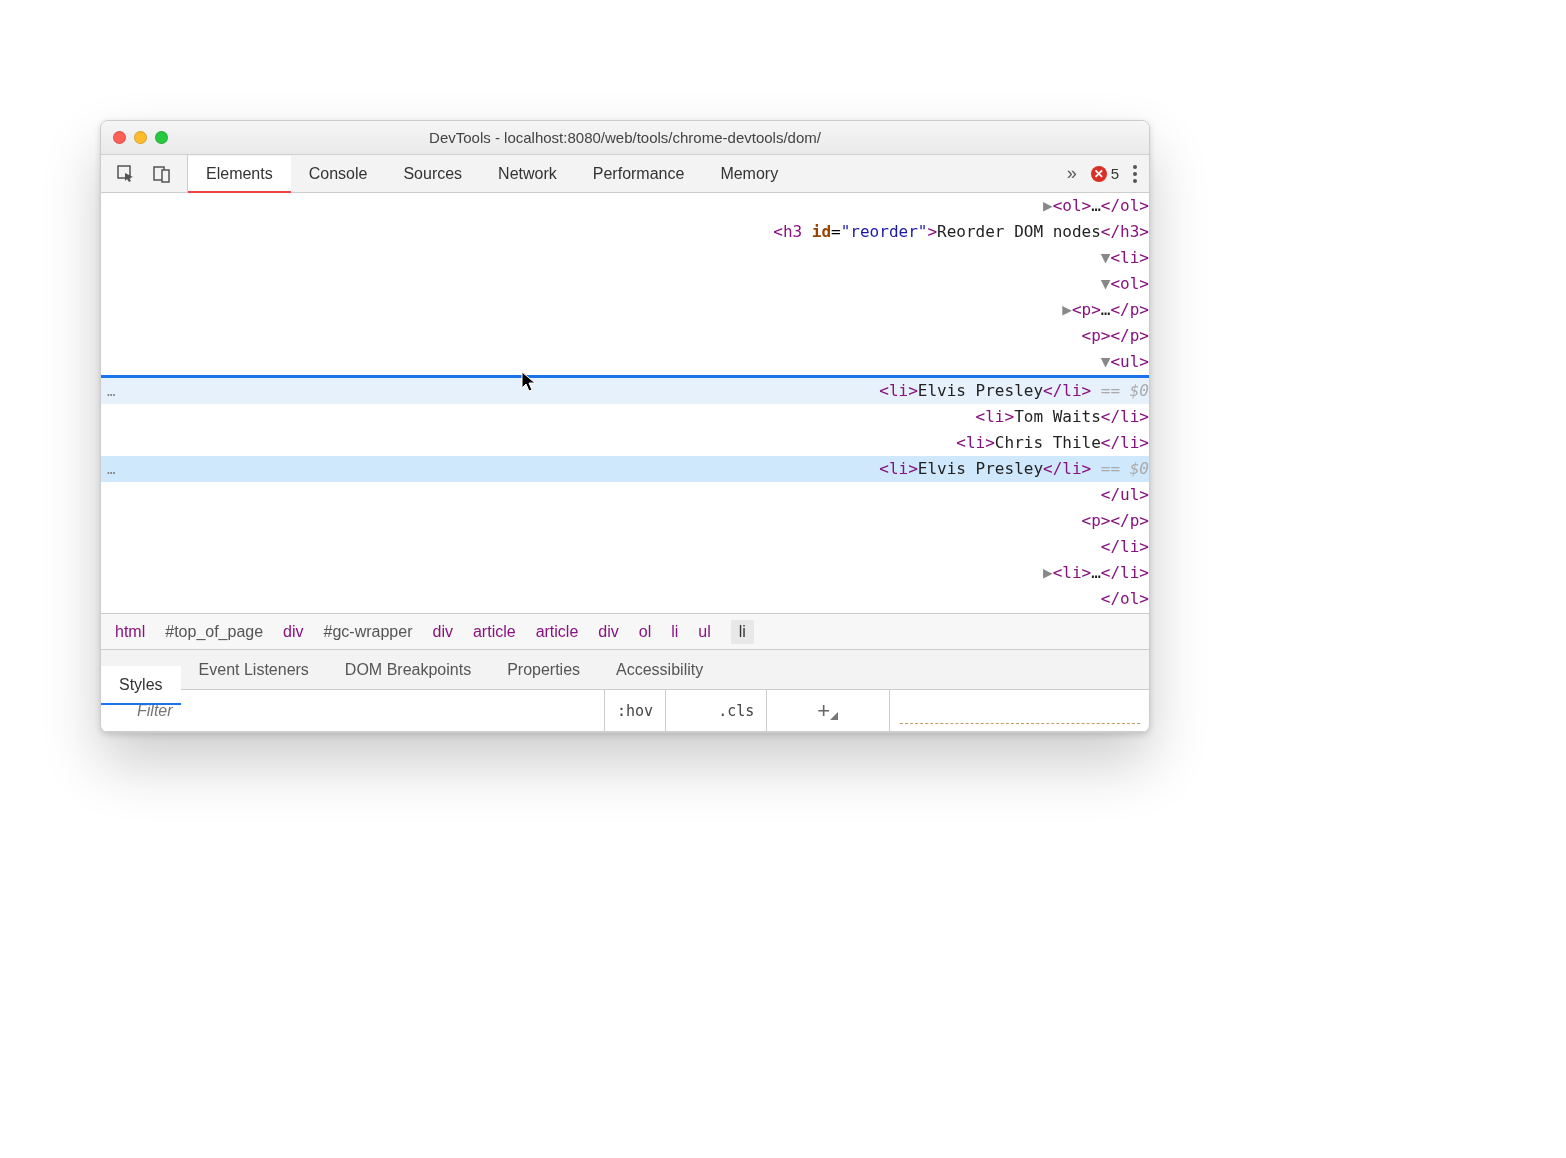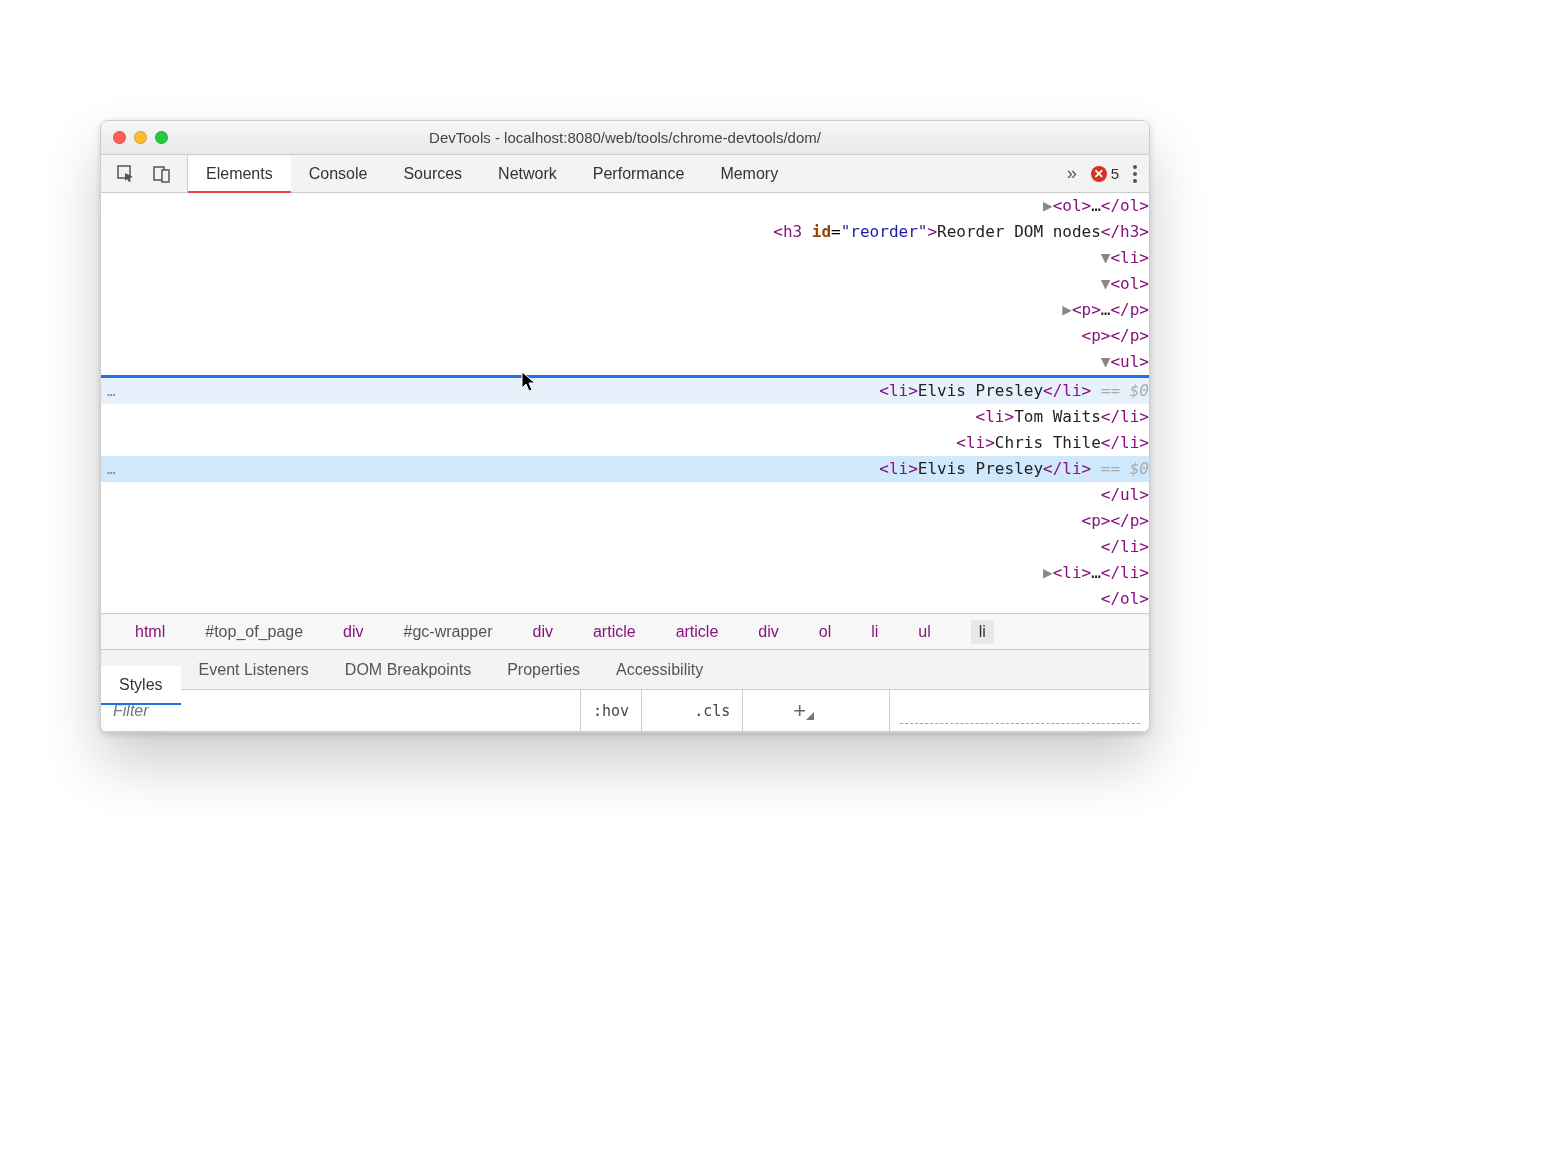--- a/index.html
+++ b/index.html
@@ -98,39 +98,39 @@
     position:absolute; width:16px; height:22px; pointer-events:none;
   }
 
   .breadcrumb {
     height: 36px; border-top:1px solid #ccc;
     display:flex; align-items:center; gap:20px;
     padding:0 14px;
     font-size:16px; color:#881280;
     background:#f7f7f7;
   }
-  .breadcrumb .bc { white-space:nowrap;margin-left:20px; }
+  .breadcrumb .bc { white-space:nowrap; }
   .breadcrumb .bc.text-col { color:#555; }
   .breadcrumb .bc.sel { background:#e8e8e8; padding:3px 8px; color:#333; border-radius:2px;}
 
   .subpanel {
     border-top:1px solid #ccc;
   }
   .subtabs {
     display:flex; align-items:stretch; height:40px; background:#f3f3f3;
     border-bottom:1px solid #ccc; font-size:16px; color:#555;
   }
   .subtab { padding:0 18px; display:flex; align-items:center; }
   .subtab.active { background:#fff; border-bottom:2px solid #1a73e8; color:#333; position:relative; top:16px;}
   .filterbar {
     display:flex; align-items:stretch; height:42px; border-bottom:1px solid #ccc;
   }
   .filter-input {
     flex:0 0 480px; border:none; padding:0 12px; font-size:16px;
-    font-style:italic; color:#888; outline:none; border-right:1px solid #ccc;
+    font-style:italic; color:#888; outline:none; border-right:1px solid #ccc;margin-left:24px;
   }
   .style-toggles { display:flex; align-items:center;gap:40px; }
   .toggle { padding:0 12px; font-family:Menlo,monospace; font-size:15px; color:#444; display:flex; align-items:center; border-right:1px solid #ccc; height:100%; }
   .plus { font-size:22px; color:#666; padding:0 10px; display:flex; align-items:center; position:relative;}
   .plus::after { content:''; position:absolute; right:2px; bottom:4px; border:4px solid transparent; border-bottom-color:#777; border-right-color:#777;}
   .box-model-hint {
     margin-left:auto; width:260px; border-left:1px solid #ccc;
     display:flex; align-items:flex-end; justify-content:center; padding-bottom:2px;
   }
   .dashed { width:240px; height:6px; border:1.5px dashed #c49b6a; border-bottom:none; border-left:none; border-right:none;}

